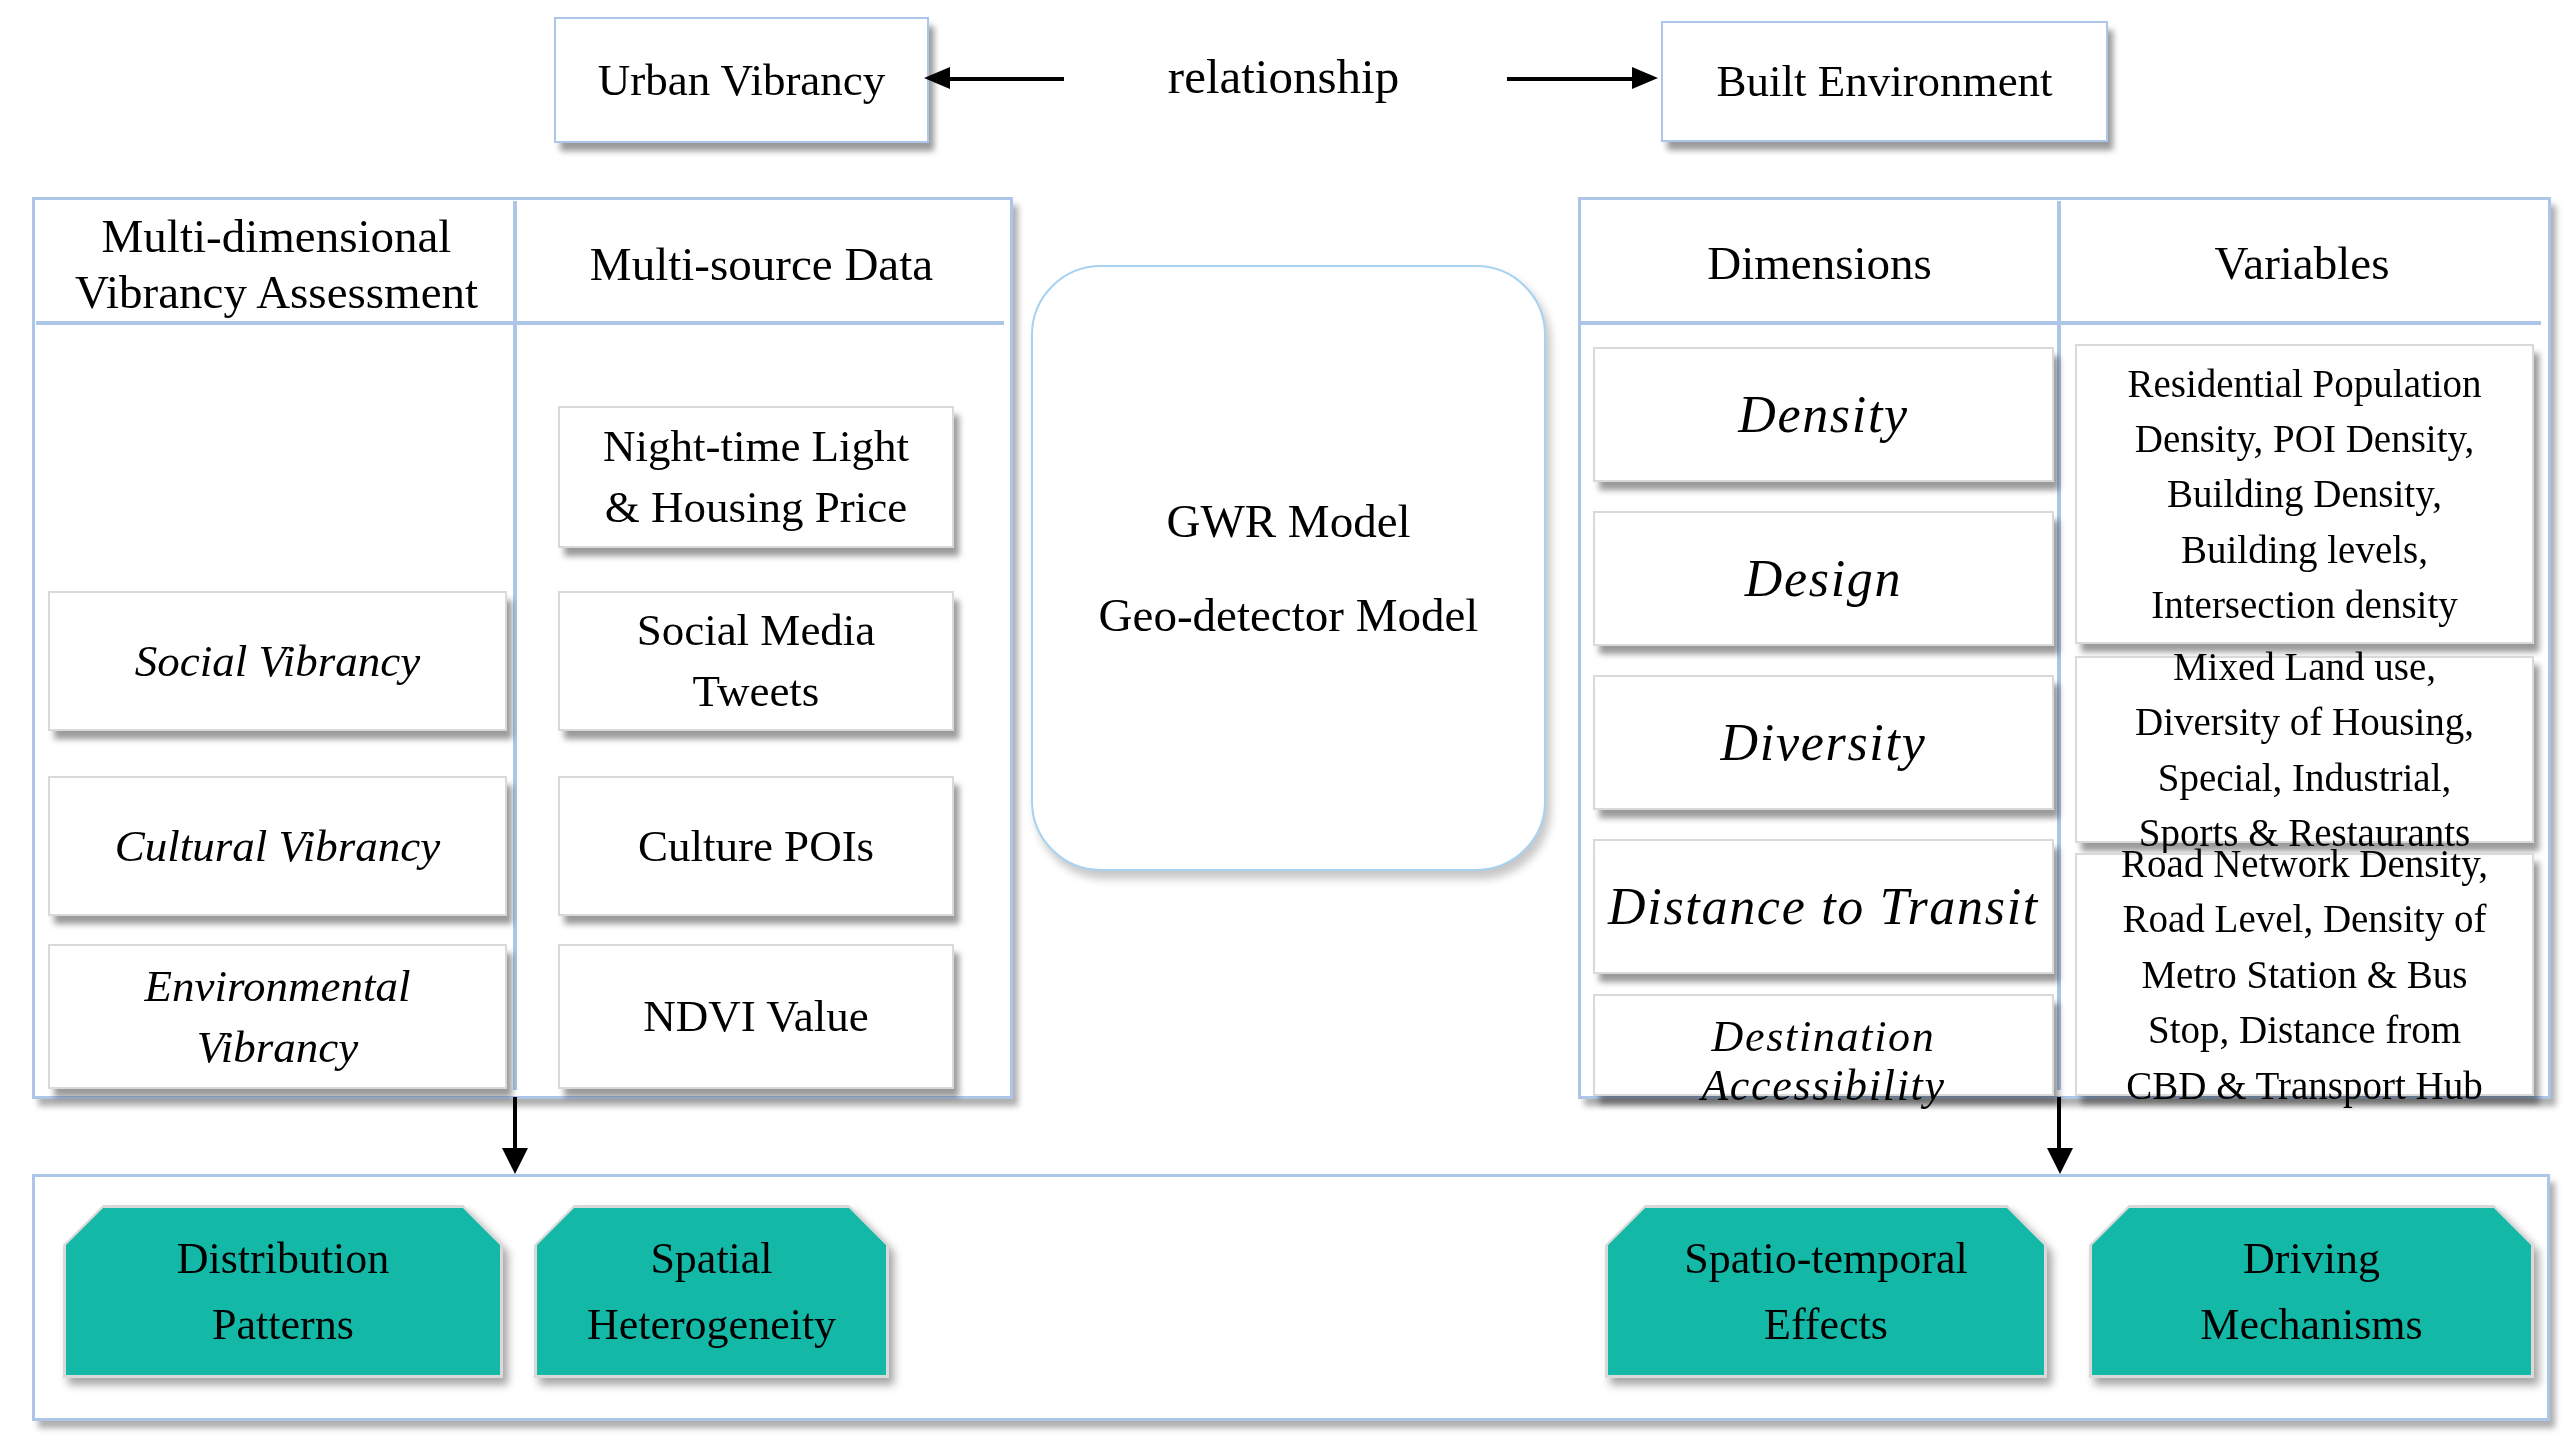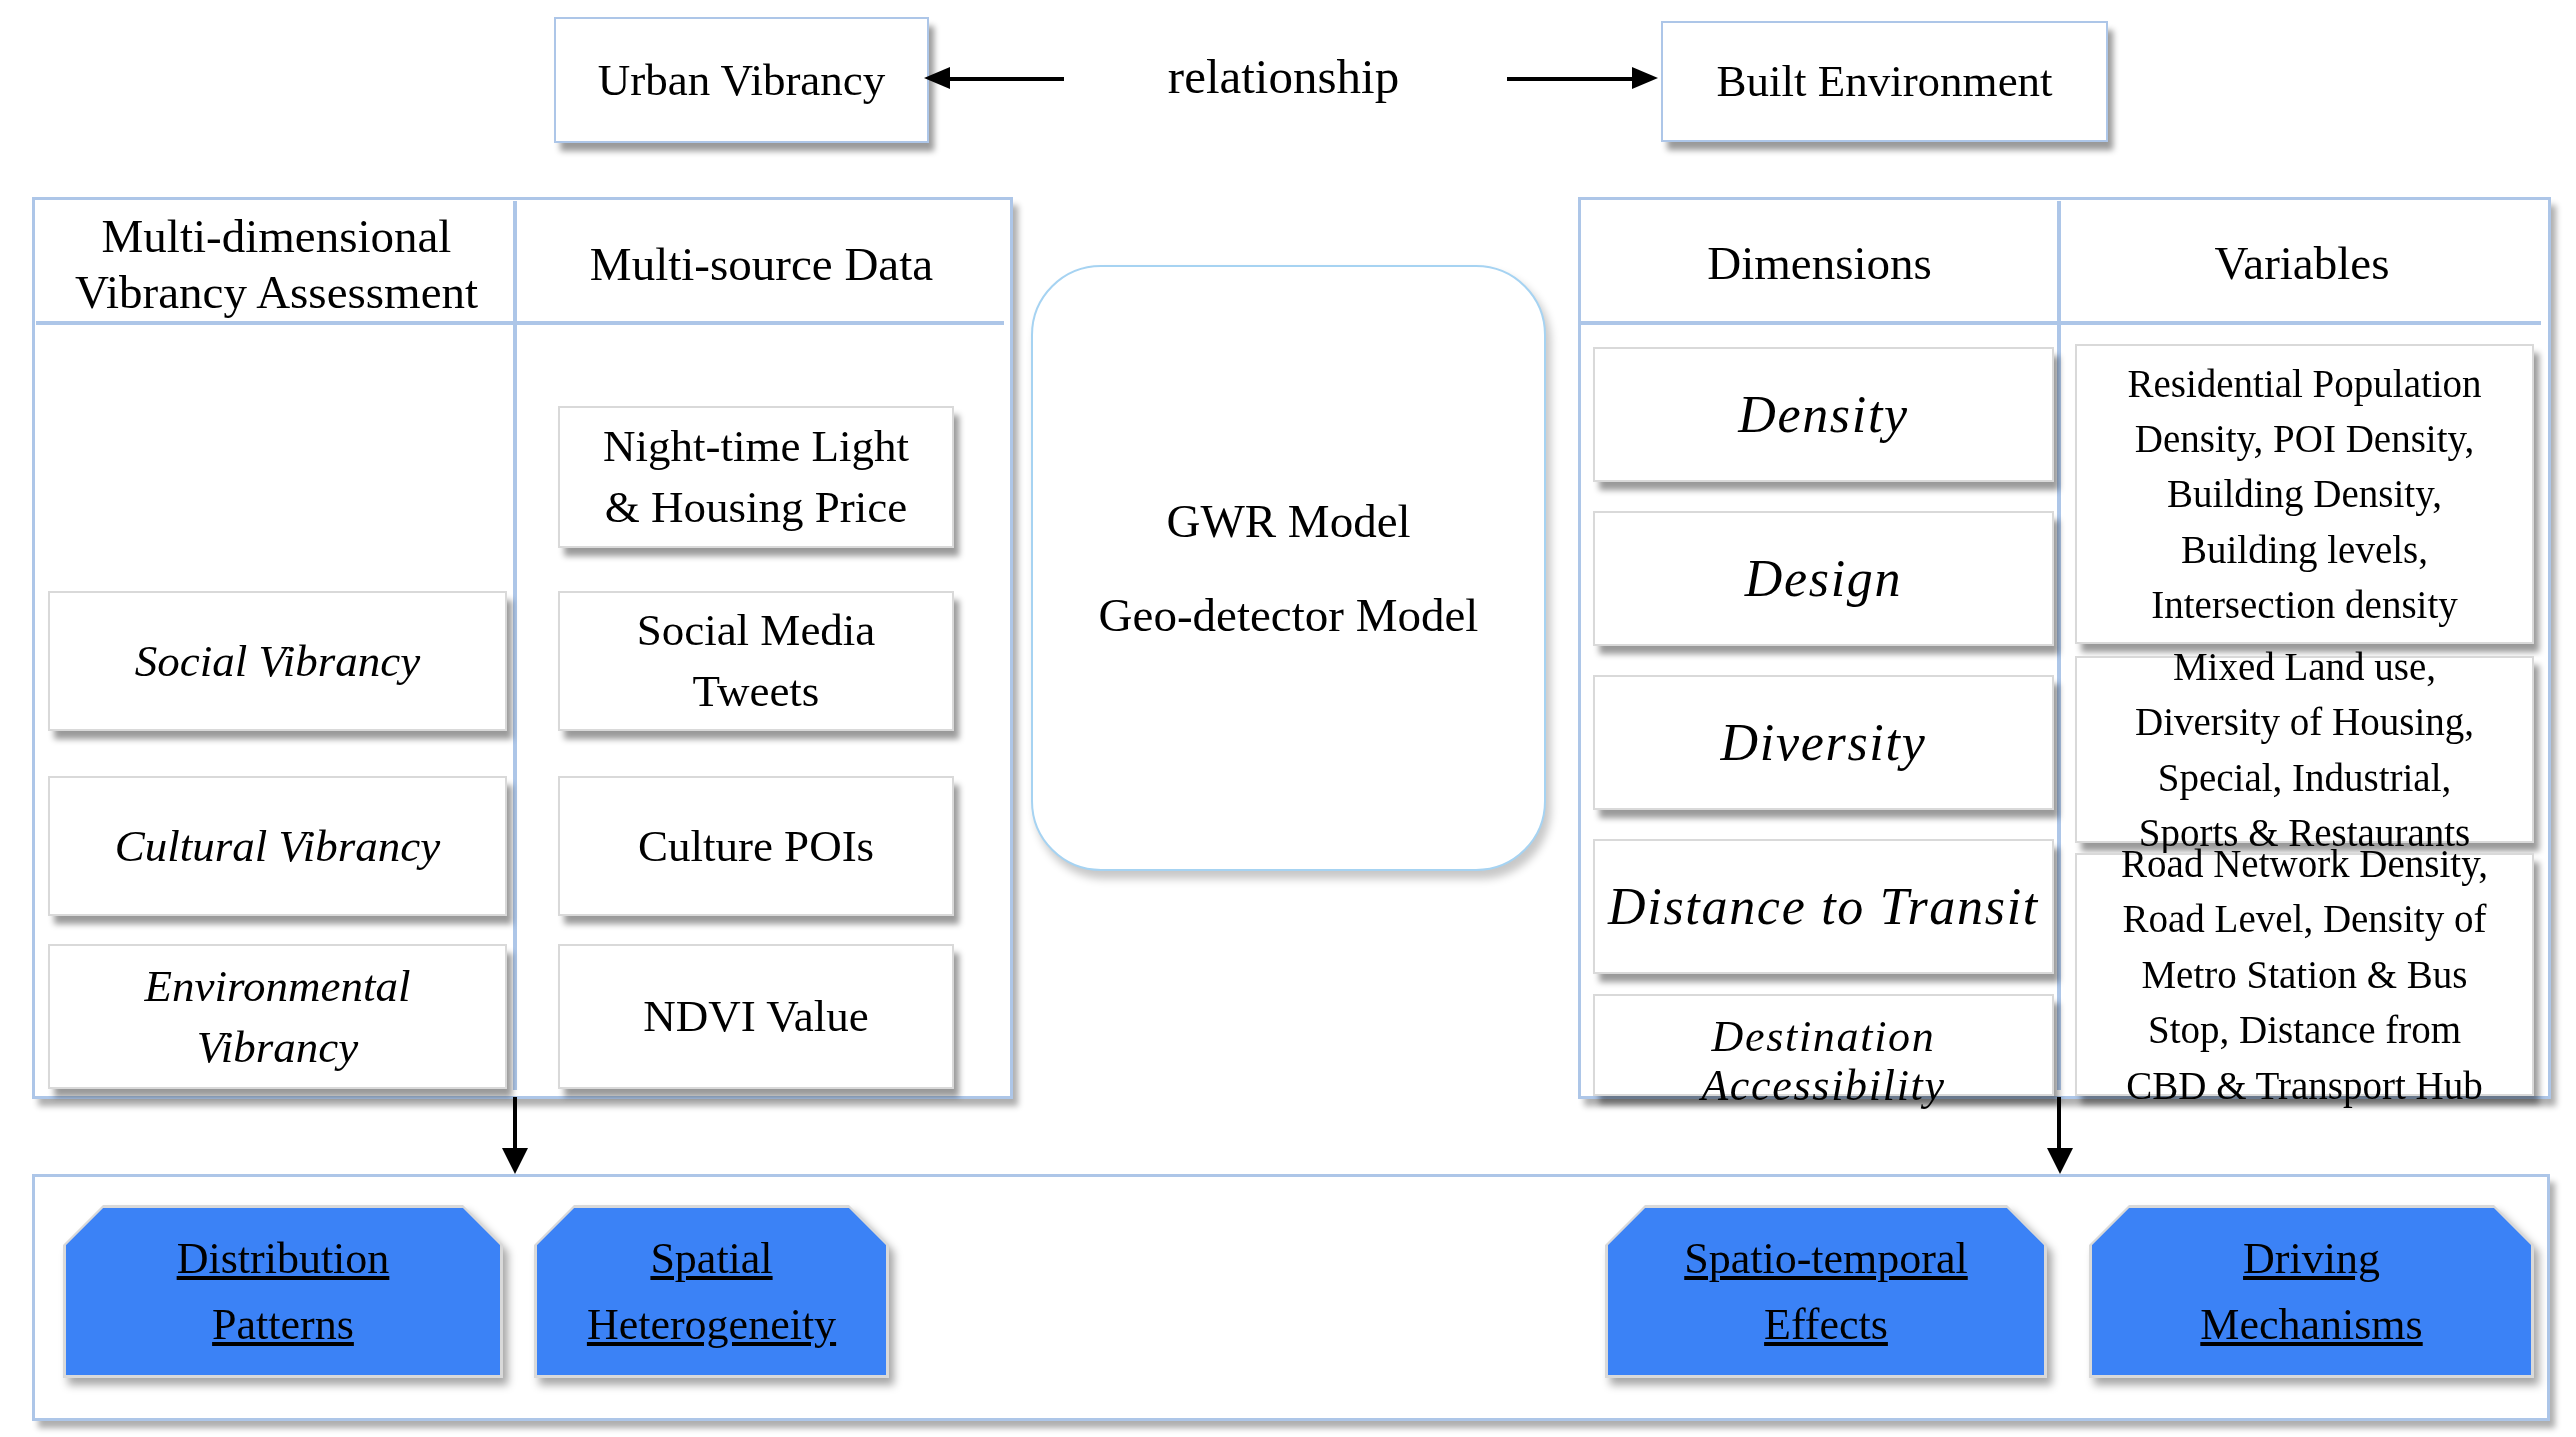--- a/index.html
+++ b/index.html
@@ -30,23 +30,23 @@
             border-right:13px solid transparent;border-top:26px solid #000;}
 
   .gwr{position:absolute;background:#fff;border:2.6px solid var(--model-blue,#a6d3f2);
        border-radius:70px;box-shadow:4.4px 7.8px 8.7px rgba(0,0,0,0.22);
        display:flex;flex-direction:column;align-items:center;justify-content:center;
        row-gap:40px;font-size:47px;text-align:center;}
 
   .plaque{position:absolute;filter:drop-shadow(5.2px 7.8px 4.4px rgba(0,0,0,0.35));}
   .plaque-border{position:absolute;inset:0;background:var(--inner-border,#d0d0d0);
       clip-path:polygon(40px 0,calc(100% - 40px) 0,100% 40px,100% 100%,0 100%,0 40px);}
-  .plaque-inner{position:absolute;inset:2.6px;background:#3b82f6;
+  .plaque-inner{position:absolute;inset:2.6px;background:#14b8a6;
       clip-path:polygon(38px 0,calc(100% - 38px) 0,100% 38px,100% 100%,0 100%,0 38px);
-      display:flex;align-items:center;justify-content:center;text-align:center;text-decoration:underline;}
+      display:flex;align-items:center;justify-content:center;text-align:center;}
 
   .pre{white-space:pre-line;}
   .t52{font-size:45px;line-height:1.35;}
   .t56{font-size:49px;line-height:1.2;}
   .italic{font-style:italic;}
   .dim{font-style:italic;letter-spacing:1.7px;font-size:52px;line-height:1.15;}
   .dim2{font-style:italic;letter-spacing:1.7px;font-size:44px;line-height:1.12;margin-top:32px;}
   .vars{font-size:39px;line-height:1.42;}
   .outcome{font-size:44px;line-height:1.5;}
 </style>

